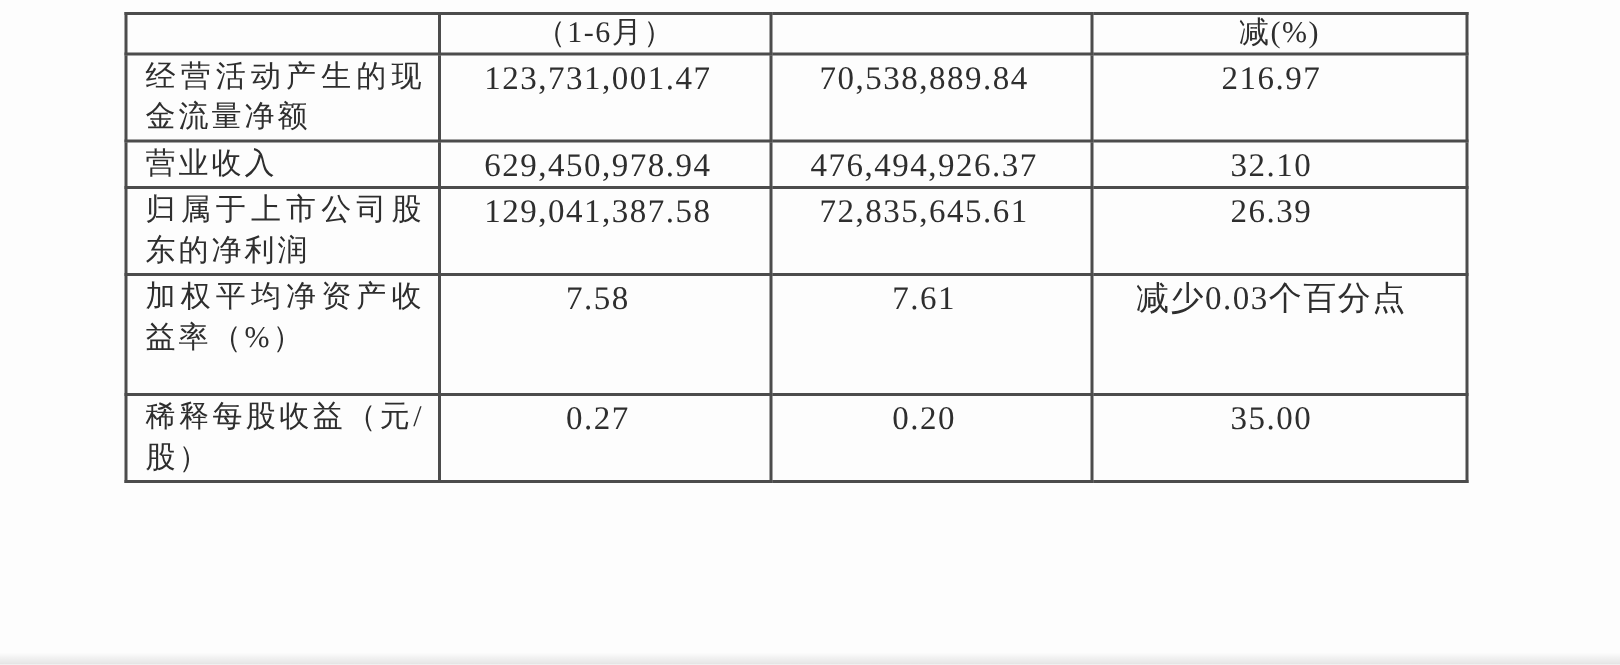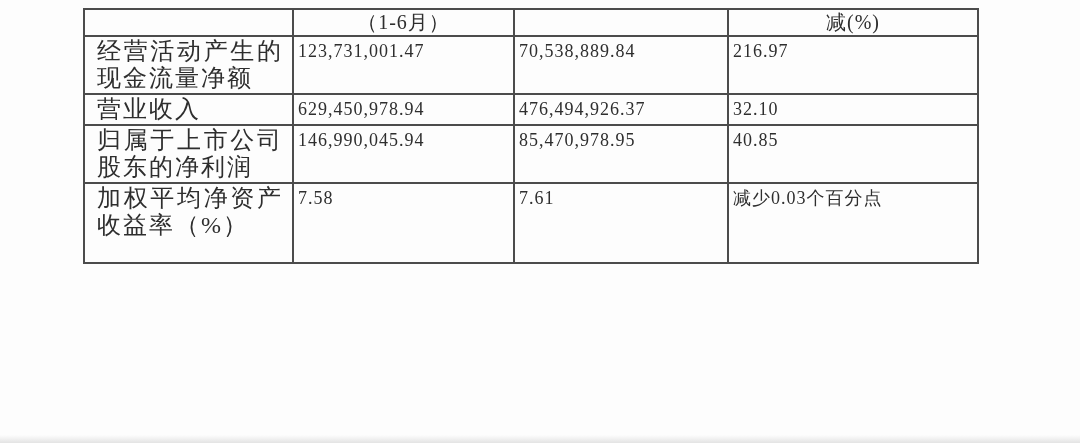--- a/index.html
+++ b/index.html
@@ -53,31 +53,31 @@
   
   .fin-table tbody tr:nth-child(1) { height: 55px; }
   .fin-table tbody tr:nth-child(2) { height: 28px; border-radius: 10px; }
   .fin-table tbody tr:nth-child(3) { height: 55px; }
   .fin-table tbody tr:nth-child(4) { height: 80px; }
   .fin-table tbody tr:nth-child(5) { height: 57px; }
   .fin-table tbody tr:nth-child(6) { height: 52px; }
   .fin-table tbody tr:nth-child(7) { height: 55px; }
 
   td.label-cell {
-    font-size: 24px;
+    font-size: 20px;
     line-height: 27px;
     letter-spacing: 2px;
     text-align: justify;
     text-justify: inter-ideograph;
     padding: 1px 9px 1px 12px;
   }
   td.num-cell {
-    font-size: 18px;
+    font-size: 22px;
     line-height: 27px;
-    text-align: left;
+    text-align: center;
     letter-spacing: 1px;
     padding: 1px 14px 1px 4px;
     white-space: nowrap;
   }
   td.change-cell {
     padding-right: 15px;
   }
   
   .bottom-shadow {
     position: absolute;
@@ -117,27 +117,33 @@
     <td class="num-cell change-cell">216.97</td>
   </tr>
         <tr>
     <td class="label-cell">营业收入</td>
     <td class="num-cell">629,450,978.94</td>
     <td class="num-cell">476,494,926.37</td>
     <td class="num-cell change-cell">32.10</td>
   </tr>
         <tr>
     <td class="label-cell">归属于上市公司股东的净利润</td>
-    <td class="num-cell">146,990,045.94</td>
-    <td class="num-cell">85,470,978.95</td>
-    <td class="num-cell change-cell">40.85</td>
+    <td class="num-cell">129,041,387.58</td>
+    <td class="num-cell">72,835,645.61</td>
+    <td class="num-cell change-cell">26.39</td>
   </tr>
         <tr>
     <td class="label-cell">加权平均净资产收益率（%）</td>
     <td class="num-cell">7.58</td>
     <td class="num-cell">7.61</td>
     <td class="num-cell change-cell">减少0.03个百分点</td>
+  </tr>
+        <tr>
+    <td class="label-cell">稀释每股收益（元/股）</td>
+    <td class="num-cell">0.27</td>
+    <td class="num-cell">0.20</td>
+    <td class="num-cell change-cell">35.00</td>
   </tr>
       </tbody>
   </table>
 
   <div class="bottom-shadow"></div>
 </div>
 
 </body></html>

